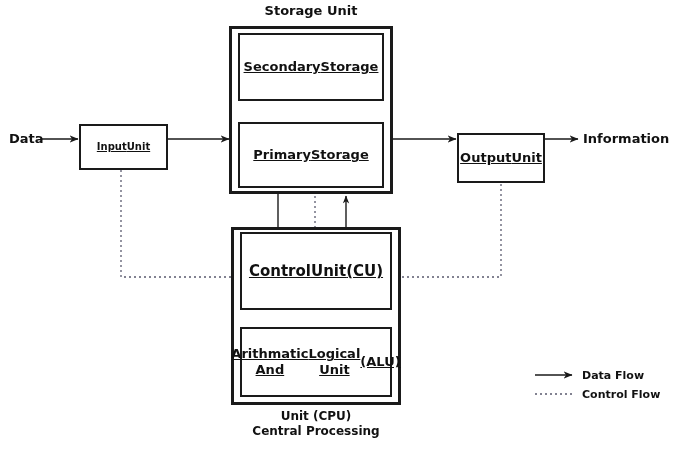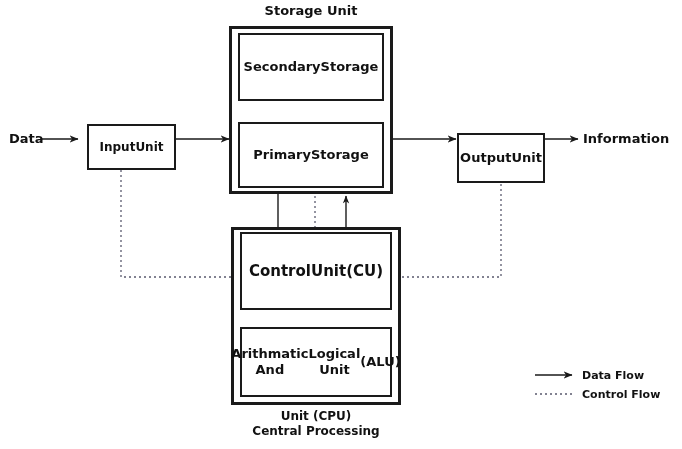--- a/index.html
+++ b/index.html
@@ -20,20 +20,21 @@
     border: 2px solid #1a1a1a;
     background: #ffffff;
     box-sizing: border-box;
     display: flex;
     align-items: center;
     justify-content: center;
     text-align: center;
     font-weight: bold;
     color: #111111;
     line-height: 1.22;
+    text-decoration: underline;
   }
   .outer-box {
     position: absolute;
     border: 3px solid #1a1a1a;
     background: #ffffff;
     box-sizing: border-box;
   }
   .caption {
     position: absolute;
     font-weight: bold;
@@ -115,21 +116,21 @@
   <div class="box" style="left:238px; top:33px; width:146px; height:68px; font-size:13px;">
       <span style="display:block">Secondary</span>
       <span style="display:block">Storage</span>
     </div>
 
   <div class="box" style="left:238px; top:122px; width:146px; height:66px; font-size:13px;align-items:center;">
       <span style="display:block">Primary</span>
       <span style="display:block">Storage</span>
     </div>
 
-  <div class="box" style="left:79px; top:124px; width:89px; height:46px; font-size:12px;margin-left:8px;">
+  <div class="box" style="left:79px; top:124px; width:89px; height:46px; font-size:10px;">
       <span style="display:block">Input</span>
       <span style="display:block">Unit</span>
     </div>
 
   <div class="box" style="left:457px; top:133px; width:88px; height:50px; font-size:13px;">
       <span style="display:block">Output</span>
       <span style="display:block">Unit</span>
     </div>
 
   <div class="flow-label" style="left:9px; top:131px; font-size:13px;">Data</div>

